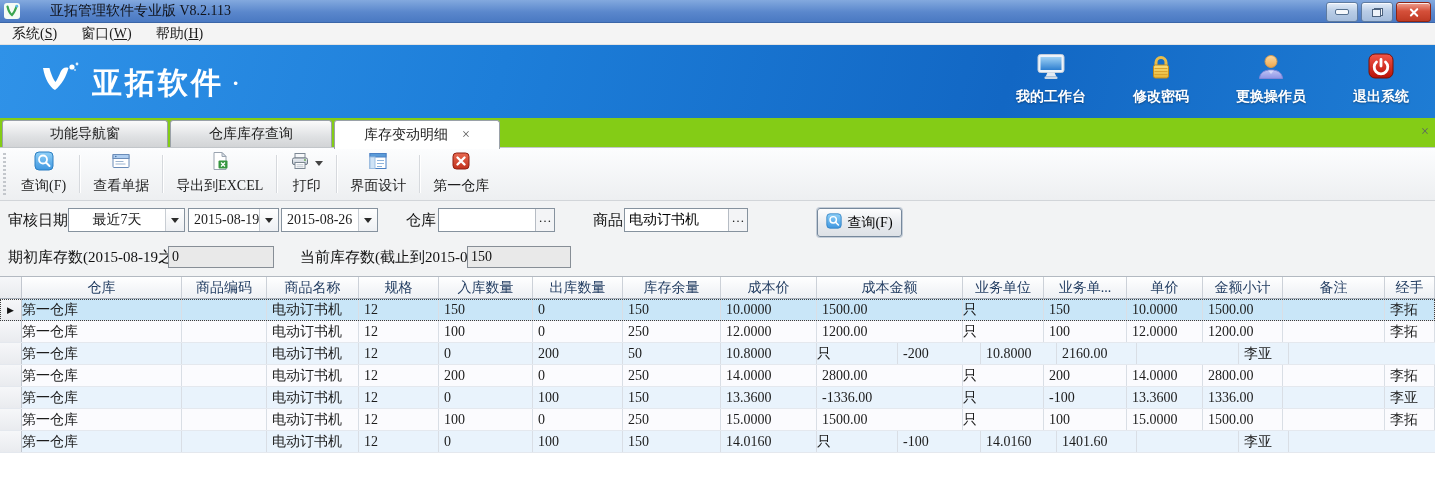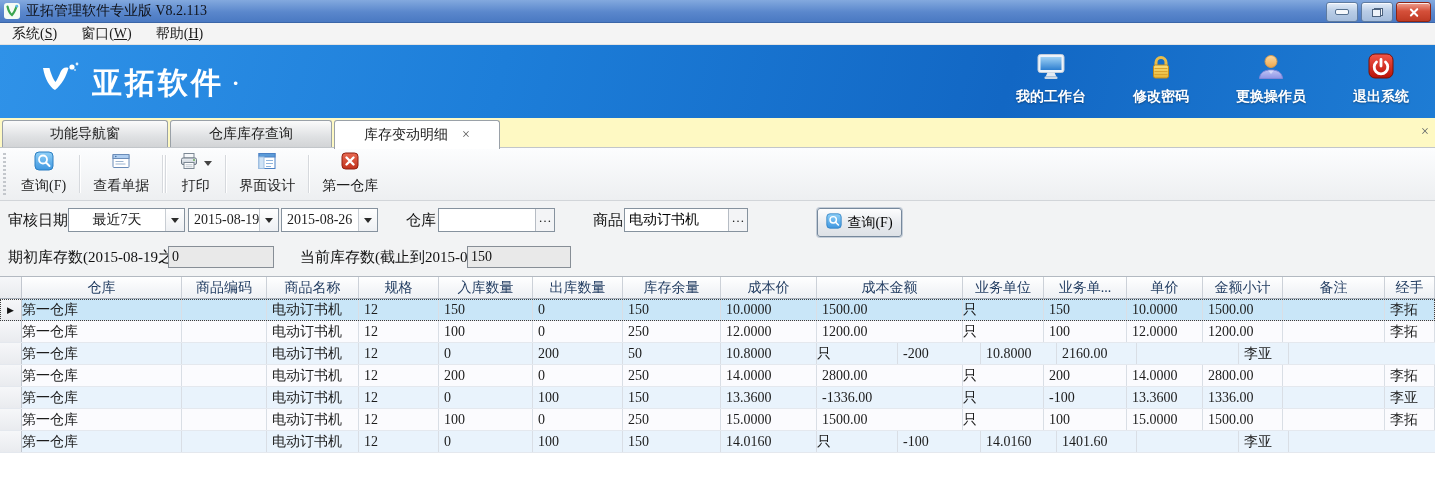--- a/index.html
+++ b/index.html
@@ -4,21 +4,21 @@
 <style>
   html,body{margin:0;padding:0;}
   body{width:1435px;height:487px;overflow:hidden;position:relative;
        font-family:"Liberation Serif","DejaVu Serif",serif;color:#1c1c1c;background:#fff;}
   .abs{position:absolute;}
   
   .titlebar{left:0;top:0;width:1435px;height:23px;
     background:linear-gradient(#83a9de,#5a87cc 55%,#4a79c2);
     display:flex;align-items:center;border-bottom:1px solid #3b66a8;box-sizing:border-box;}
   .titlebar .logo{margin:0 6px 0 4px;display:flex;}
-  .titlebar .title{font-size:14px;color:#10131a;}
+  .titlebar .title{font-size:14px;color:#10131a;margin-left:24px;}
   .winbtns{position:absolute;right:4px;top:2px;display:flex;gap:3px;}
   .wbtn{width:30px;height:18px;border:1px solid #5e7ba0;border-radius:3px;
     background:linear-gradient(#e6eef9,#b9cde6 45%,#a5bddc);
     display:flex;align-items:center;justify-content:center;box-shadow:inset 0 1px 0 rgba(255,255,255,.8);}
   .wbtn.close{width:33px;background:linear-gradient(#efa192,#d5503a 45%,#bf3a24);border-color:#8e2413;}
   .minbar{width:12px;height:4px;background:#f6f9fc;border:1px solid #55708f;border-radius:2px;}
   .rest{position:relative;width:11px;height:9px;}
   .rest i{position:absolute;width:7px;height:6px;border:1px solid #4c627e;background:#eef3f9;display:block;}
   .rest i.b{left:0;bottom:0;} .rest i.t{right:0;top:0;}
   .xglyph{position:relative;width:11px;height:11px;}
@@ -34,21 +34,21 @@
   .brand{position:absolute;left:36px;top:16px;display:flex;align-items:center;}
   .brand .bname{font-family:"DejaVu Sans","Liberation Sans",sans-serif;font-weight:bold;
     font-size:30px;color:#fff;letter-spacing:3px;margin-left:10px;}
   .brand .bdot{color:#fff;font-size:22px;margin:0 8px;font-weight:bold;}
   .brand .bslogan{font-family:"DejaVu Sans","Liberation Sans",sans-serif;font-weight:bold;
     font-size:18px;color:#d9ea2a;letter-spacing:1px;margin-top:6px;}
   .bactions{position:absolute;right:14px;top:8px;display:flex;gap:30px;}
   .baction{display:flex;flex-direction:column;align-items:center;gap:3px;min-width:80px;cursor:pointer;}
   .baction .blabel{font-size:14px;color:#fff;font-weight:bold;text-shadow:0 1px 2px rgba(0,0,0,.35);white-space:nowrap;}
   
-  .tabstrip{left:0;top:118px;width:1435px;height:30px;background:#fef9c3;border-bottom:1px solid #c2c6ca;box-sizing:border-box;}
+  .tabstrip{left:0;top:118px;width:1435px;height:30px;background:#84cc16;border-bottom:1px solid #c2c6ca;box-sizing:border-box;}
   .tab{position:absolute;top:2px;height:27px;border:1px solid #9aa1a8;border-bottom:none;border-radius:3px 3px 0 0;
     background:linear-gradient(#fbfbfb,#dfe1e3 60%,#d2d4d6);display:flex;align-items:center;justify-content:center;
     font-size:14px;cursor:pointer;box-sizing:border-box;}
   .tab.active{background:#fff;height:29px;top:2px;z-index:3;}
   .tab .tclose{margin-left:14px;color:#555;font-size:14px;line-height:1;cursor:pointer;}
   .strip-close{position:absolute;right:6px;top:6px;font-size:14px;color:#5a6066;cursor:pointer;}
   
   .toolbar{left:0;top:148px;width:1435px;height:53px;background:linear-gradient(#fcfdfe,#edeff1);
     border-bottom:1px solid #d2d5d9;display:flex;align-items:stretch;box-sizing:border-box;}
   .grip{width:6px;margin:5px 1px 5px 2px;
@@ -262,20 +262,33 @@
             <rect x="2" y="3.5" width="16" height="13" rx="1" fill="#fff" stroke="#6a8cb8"></rect>
             <rect x="2" y="3.5" width="16" height="4" fill="#aecdf0" stroke="#6a8cb8"></rect>
             <circle cx="4.8" cy="5.5" r=".8" fill="#49719e"></circle>
             <path d="M4.5 10.5h8M4.5 13h10" stroke="#9cb4cf"></path>
           </svg>
     </span>
       </span>
     <span class="lab">查看单据</span>
   </button>
   <div class="tsep"></div>
+  <button class="tbtn">
+    <span class="icwrap">
+        <span>
+      <svg viewBox="0 0 20 20" width="20" height="20">
+            <path d="M4 1.5h8l4 4v13H4z" fill="#fff" stroke="#9aa4b0"></path>
+            <path d="M12 1.5l4 4h-4z" fill="#dce3ea" stroke="#9aa4b0"></path>
+            <rect x="8.5" y="9.5" width="9" height="8" rx="1" fill="#35953f"></rect>
+            <path d="M11 11.5l4 4M15 11.5l-4 4" stroke="#fff" stroke-width="1.4"></path>
+          </svg>
+    </span>
+      </span>
+    <span class="lab">导出到EXCEL</span>
+  </button>
   <div class="tsep"></div>
   <button class="tbtn">
     <span class="icwrap">
       <span>
         <svg viewBox="0 0 20 20" width="20" height="20">
             <defs>
               <linearGradient id="pg" x1="0" y1="0" x2="0" y2="1">
                 <stop offset="0" stop-color="#eef1f5"></stop>
                 <stop offset="1" stop-color="#c3cbd4"></stop>
               </linearGradient>

